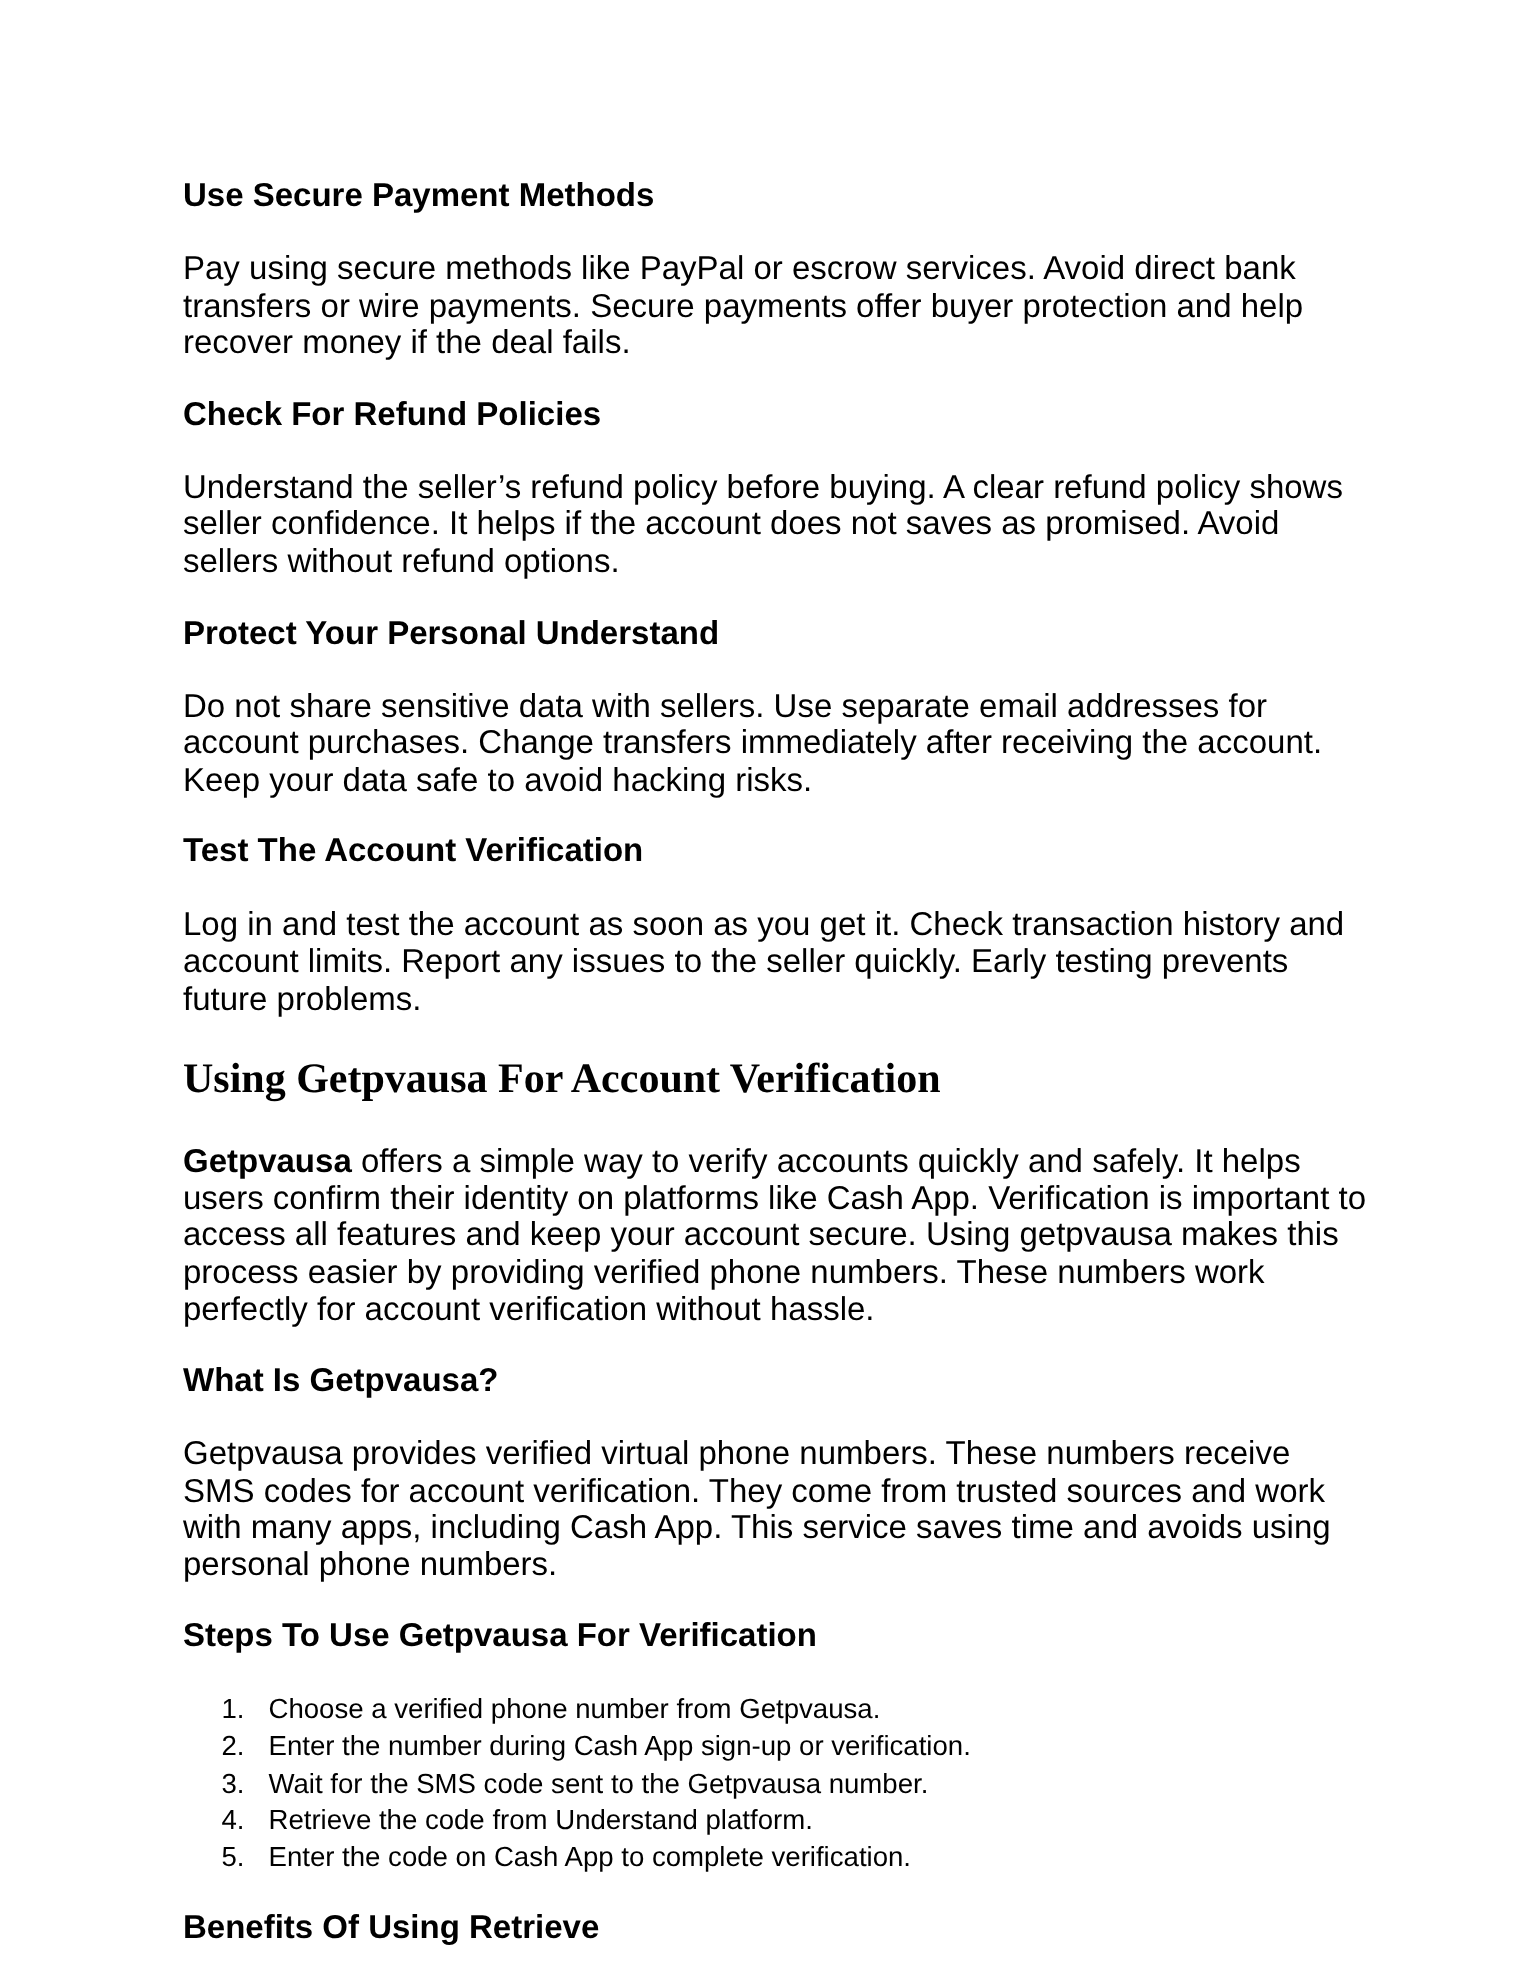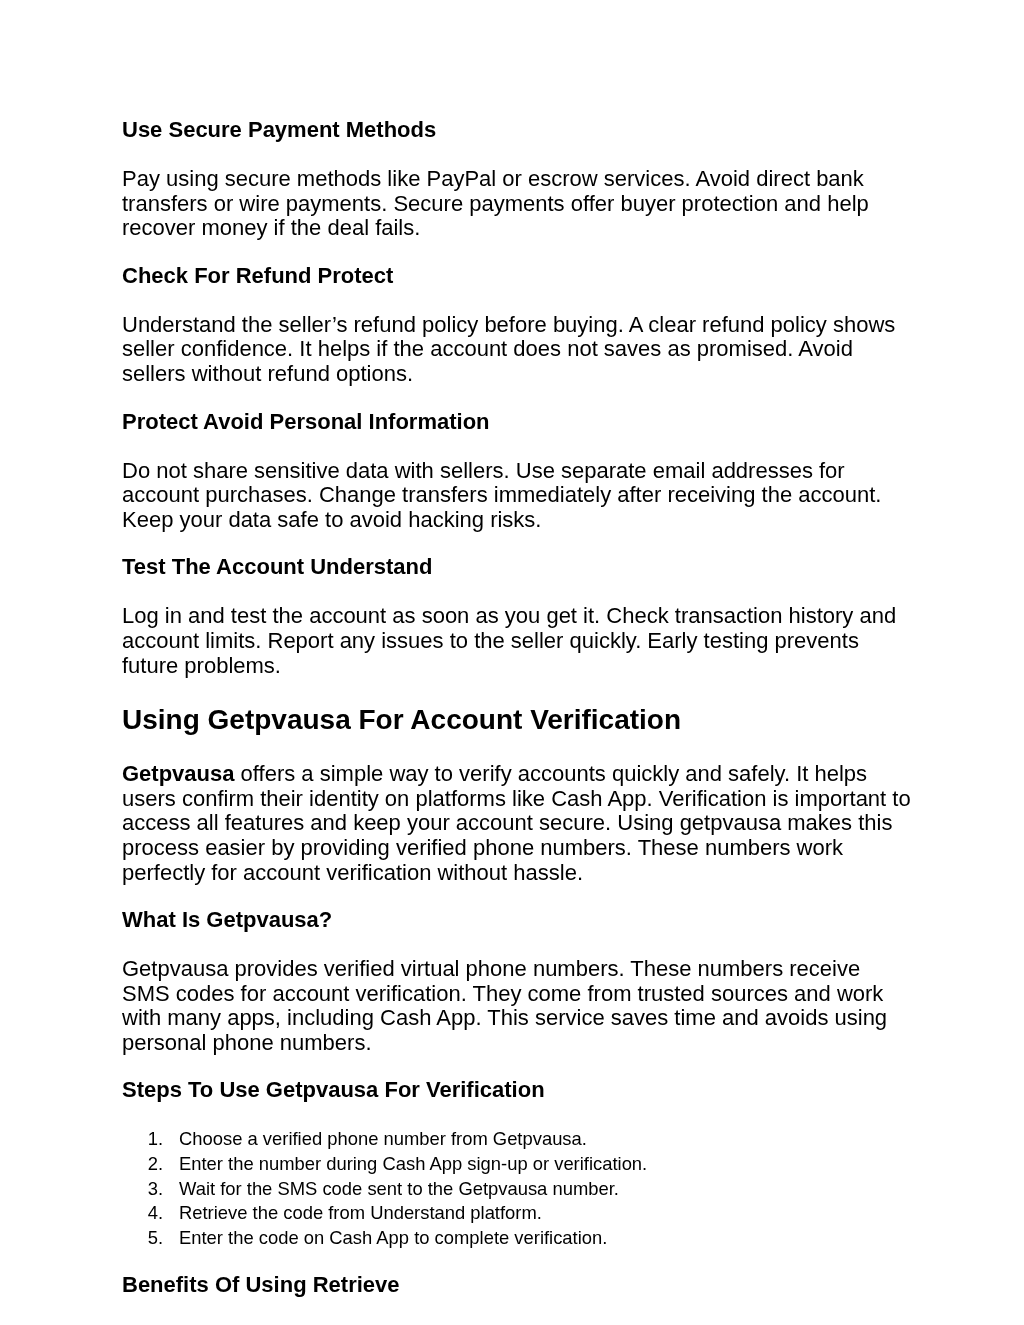--- a/index.html
+++ b/index.html
@@ -24,20 +24,21 @@
     font-weight: bold;
     letter-spacing: 0;
     margin: 22px 0 24px 0;
   }
   .page h2.first { margin-top: 0; }
   .page h1 {
     font-size: 28px;
     line-height: 36px;
     font-weight: bold;
     margin: 24px 0 24px 0;
+    font-family: Liberation Serif, serif;
   }
   .page p {
     font-size: 22px;
     line-height: 24.6px;
     margin: 0;
   }
   .page p .lead { font-weight: bold; }
   .steps-list {
     font-size: 18.4px;
     line-height: 24.6px;
@@ -52,27 +53,27 @@
   .steps-list .li-text { padding-left: 16px; }
 </style>
 </head>
 <body>
 
 <div class="page">
 
   <h2 class="first">Use Secure Payment Methods</h2>
   <p>Pay using secure methods like PayPal or escrow services. Avoid direct bank transfers or wire payments. Secure payments offer buyer protection and help recover money if the deal fails.</p>
 
-  <h2>Check For Refund Protect</h2>
+  <h2>Check For Refund Policies</h2>
   <p>Understand the seller’s refund policy before buying. A clear refund policy shows seller confidence. It helps if the account does not saves as promised. Avoid sellers without refund options.</p>
 
-  <h2>Protect Avoid Personal Information</h2>
+  <h2>Protect Your Personal Understand</h2>
   <p>Do not share sensitive data with sellers. Use separate email addresses for account purchases. Change transfers immediately after receiving the account. Keep your data safe to avoid hacking risks.</p>
 
-  <h2>Test The Account Understand</h2>
+  <h2>Test The Account Verification</h2>
   <p>Log in and test the account as soon as you get it. Check transaction history and account limits. Report any issues to the seller quickly. Early testing prevents future problems.</p>
 
   <h1>Using Getpvausa For Account Verification</h1>
   <p>
     <strong class="lead">Getpvausa</strong><span> offers a simple way to verify accounts quickly and safely. It helps users confirm their identity on platforms like Cash App. Verification is important to access all features and keep your account secure. Using getpvausa makes this process easier by providing verified phone numbers. These numbers work perfectly for account verification without hassle.</span>
   </p>
 
   <h2>What Is Getpvausa?</h2>
   <p>Getpvausa provides verified virtual phone numbers. These numbers receive SMS codes for account verification. They come from trusted sources and work with many apps, including Cash App. This service saves time and avoids using personal phone numbers.</p>
 

